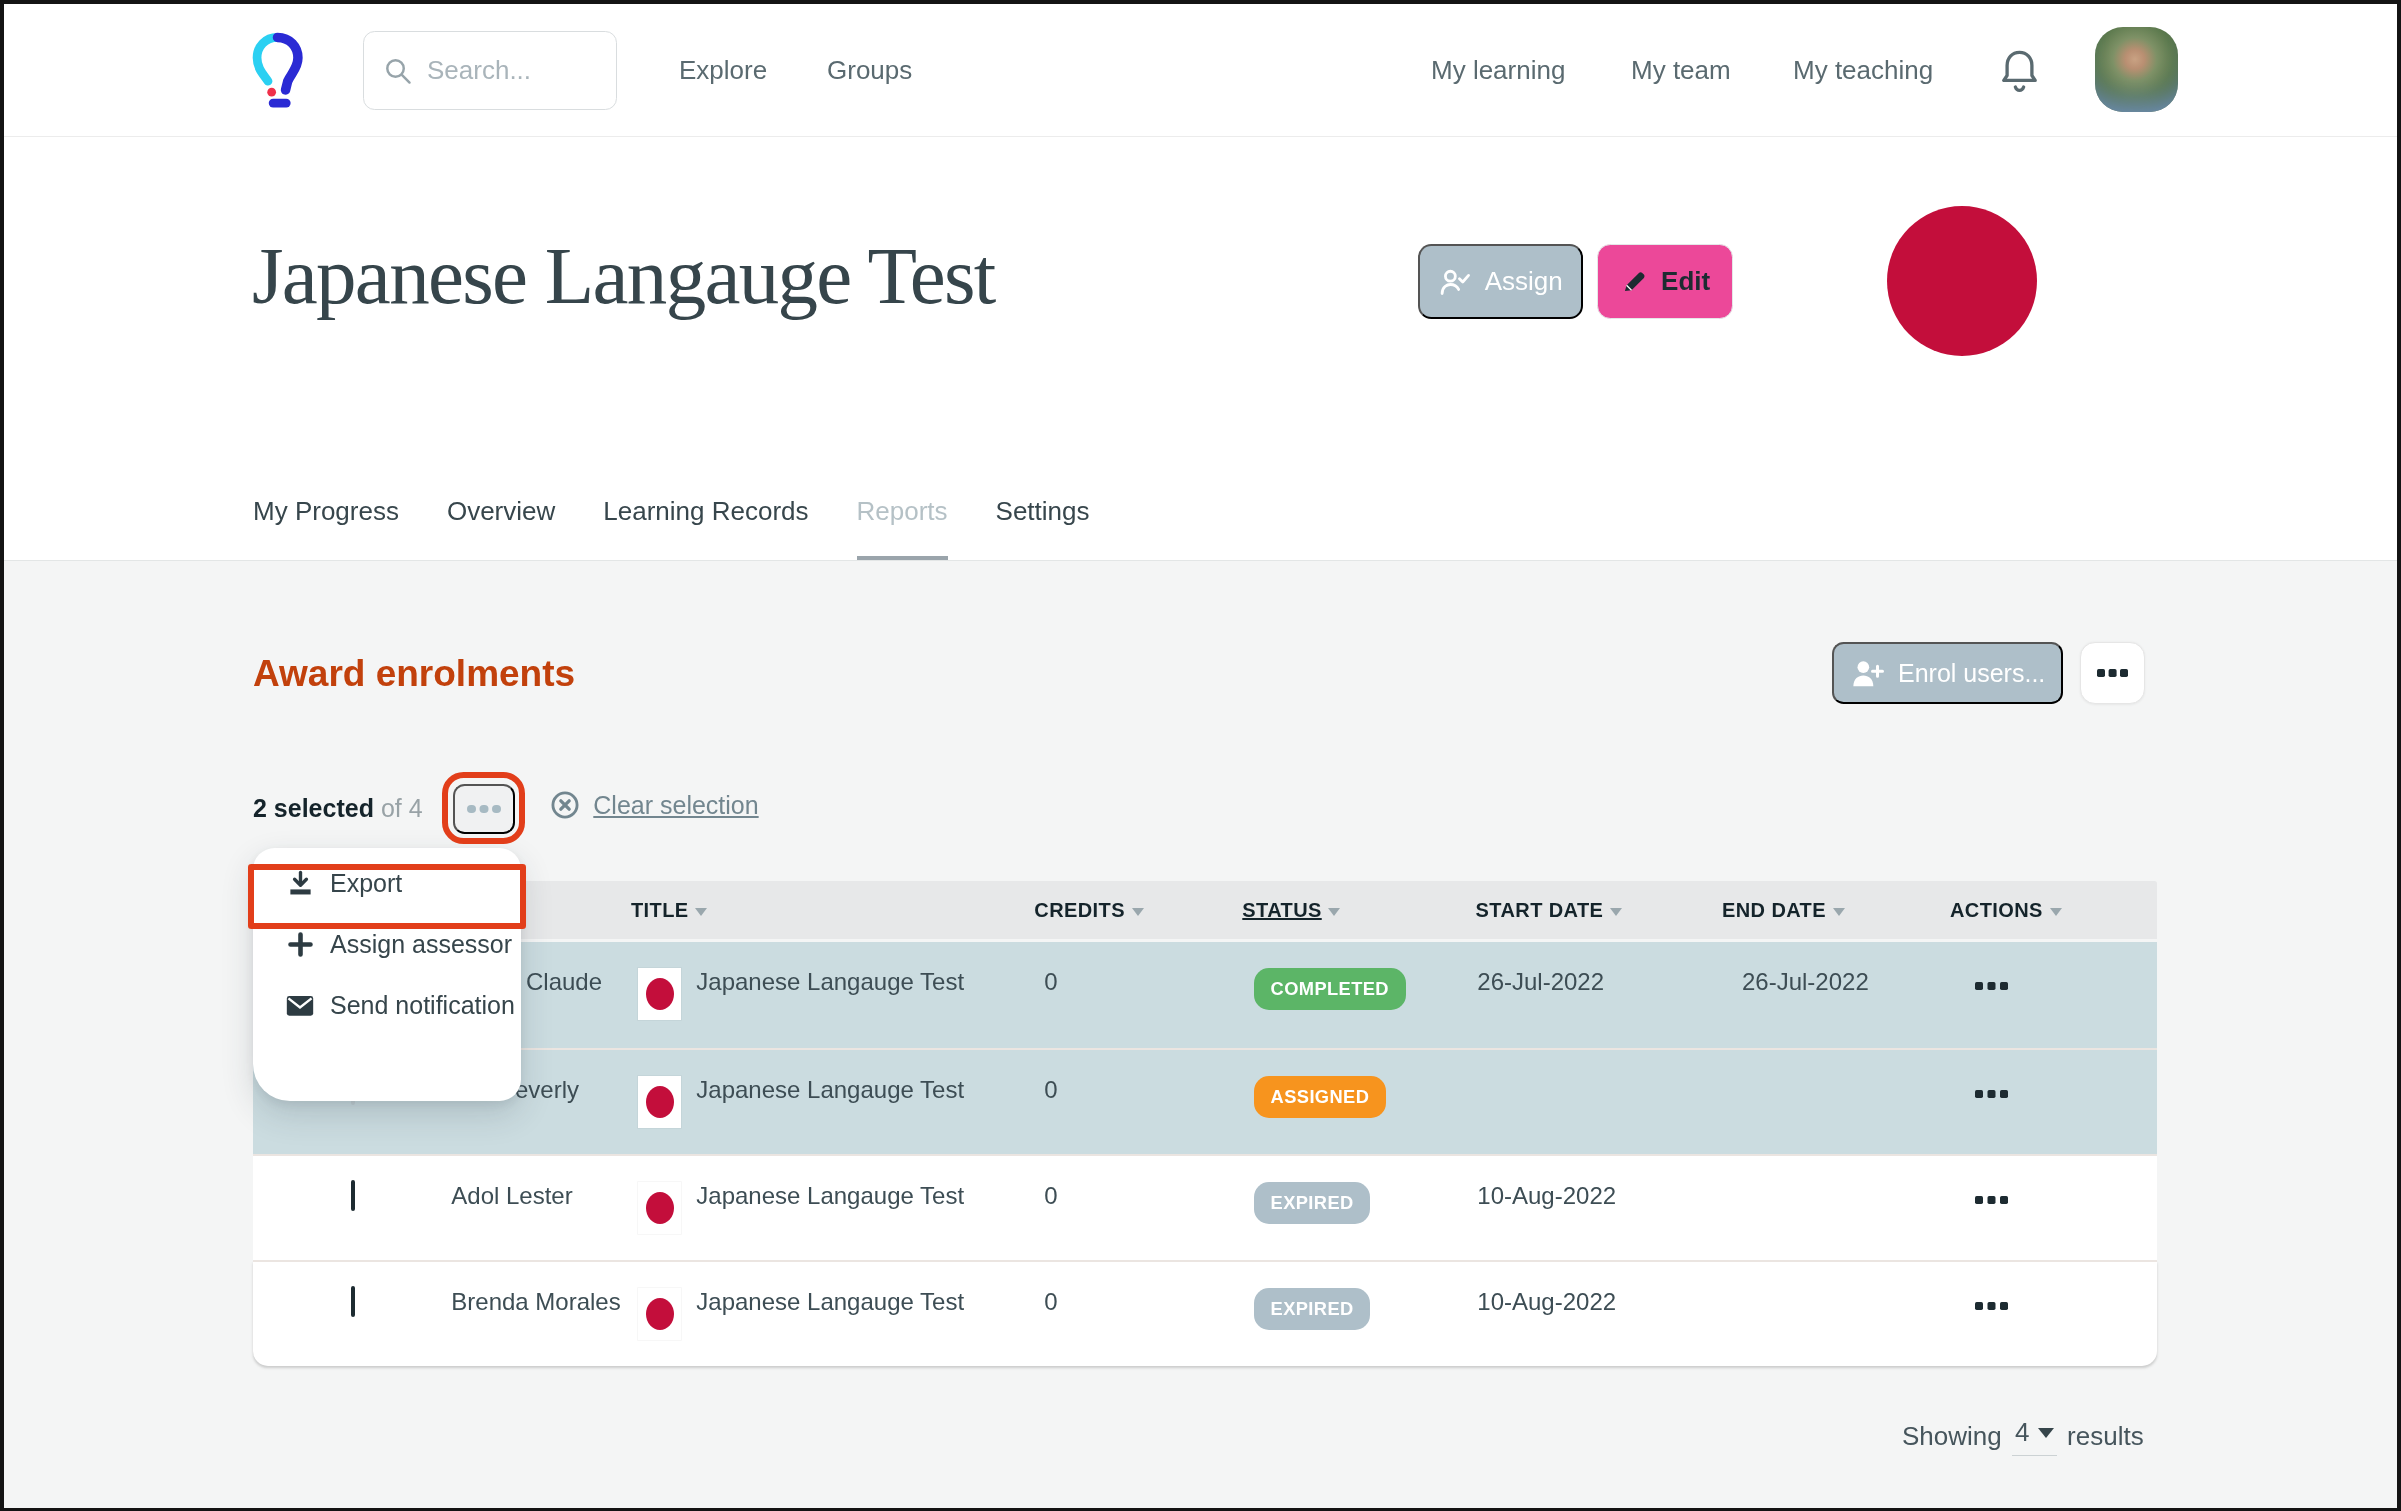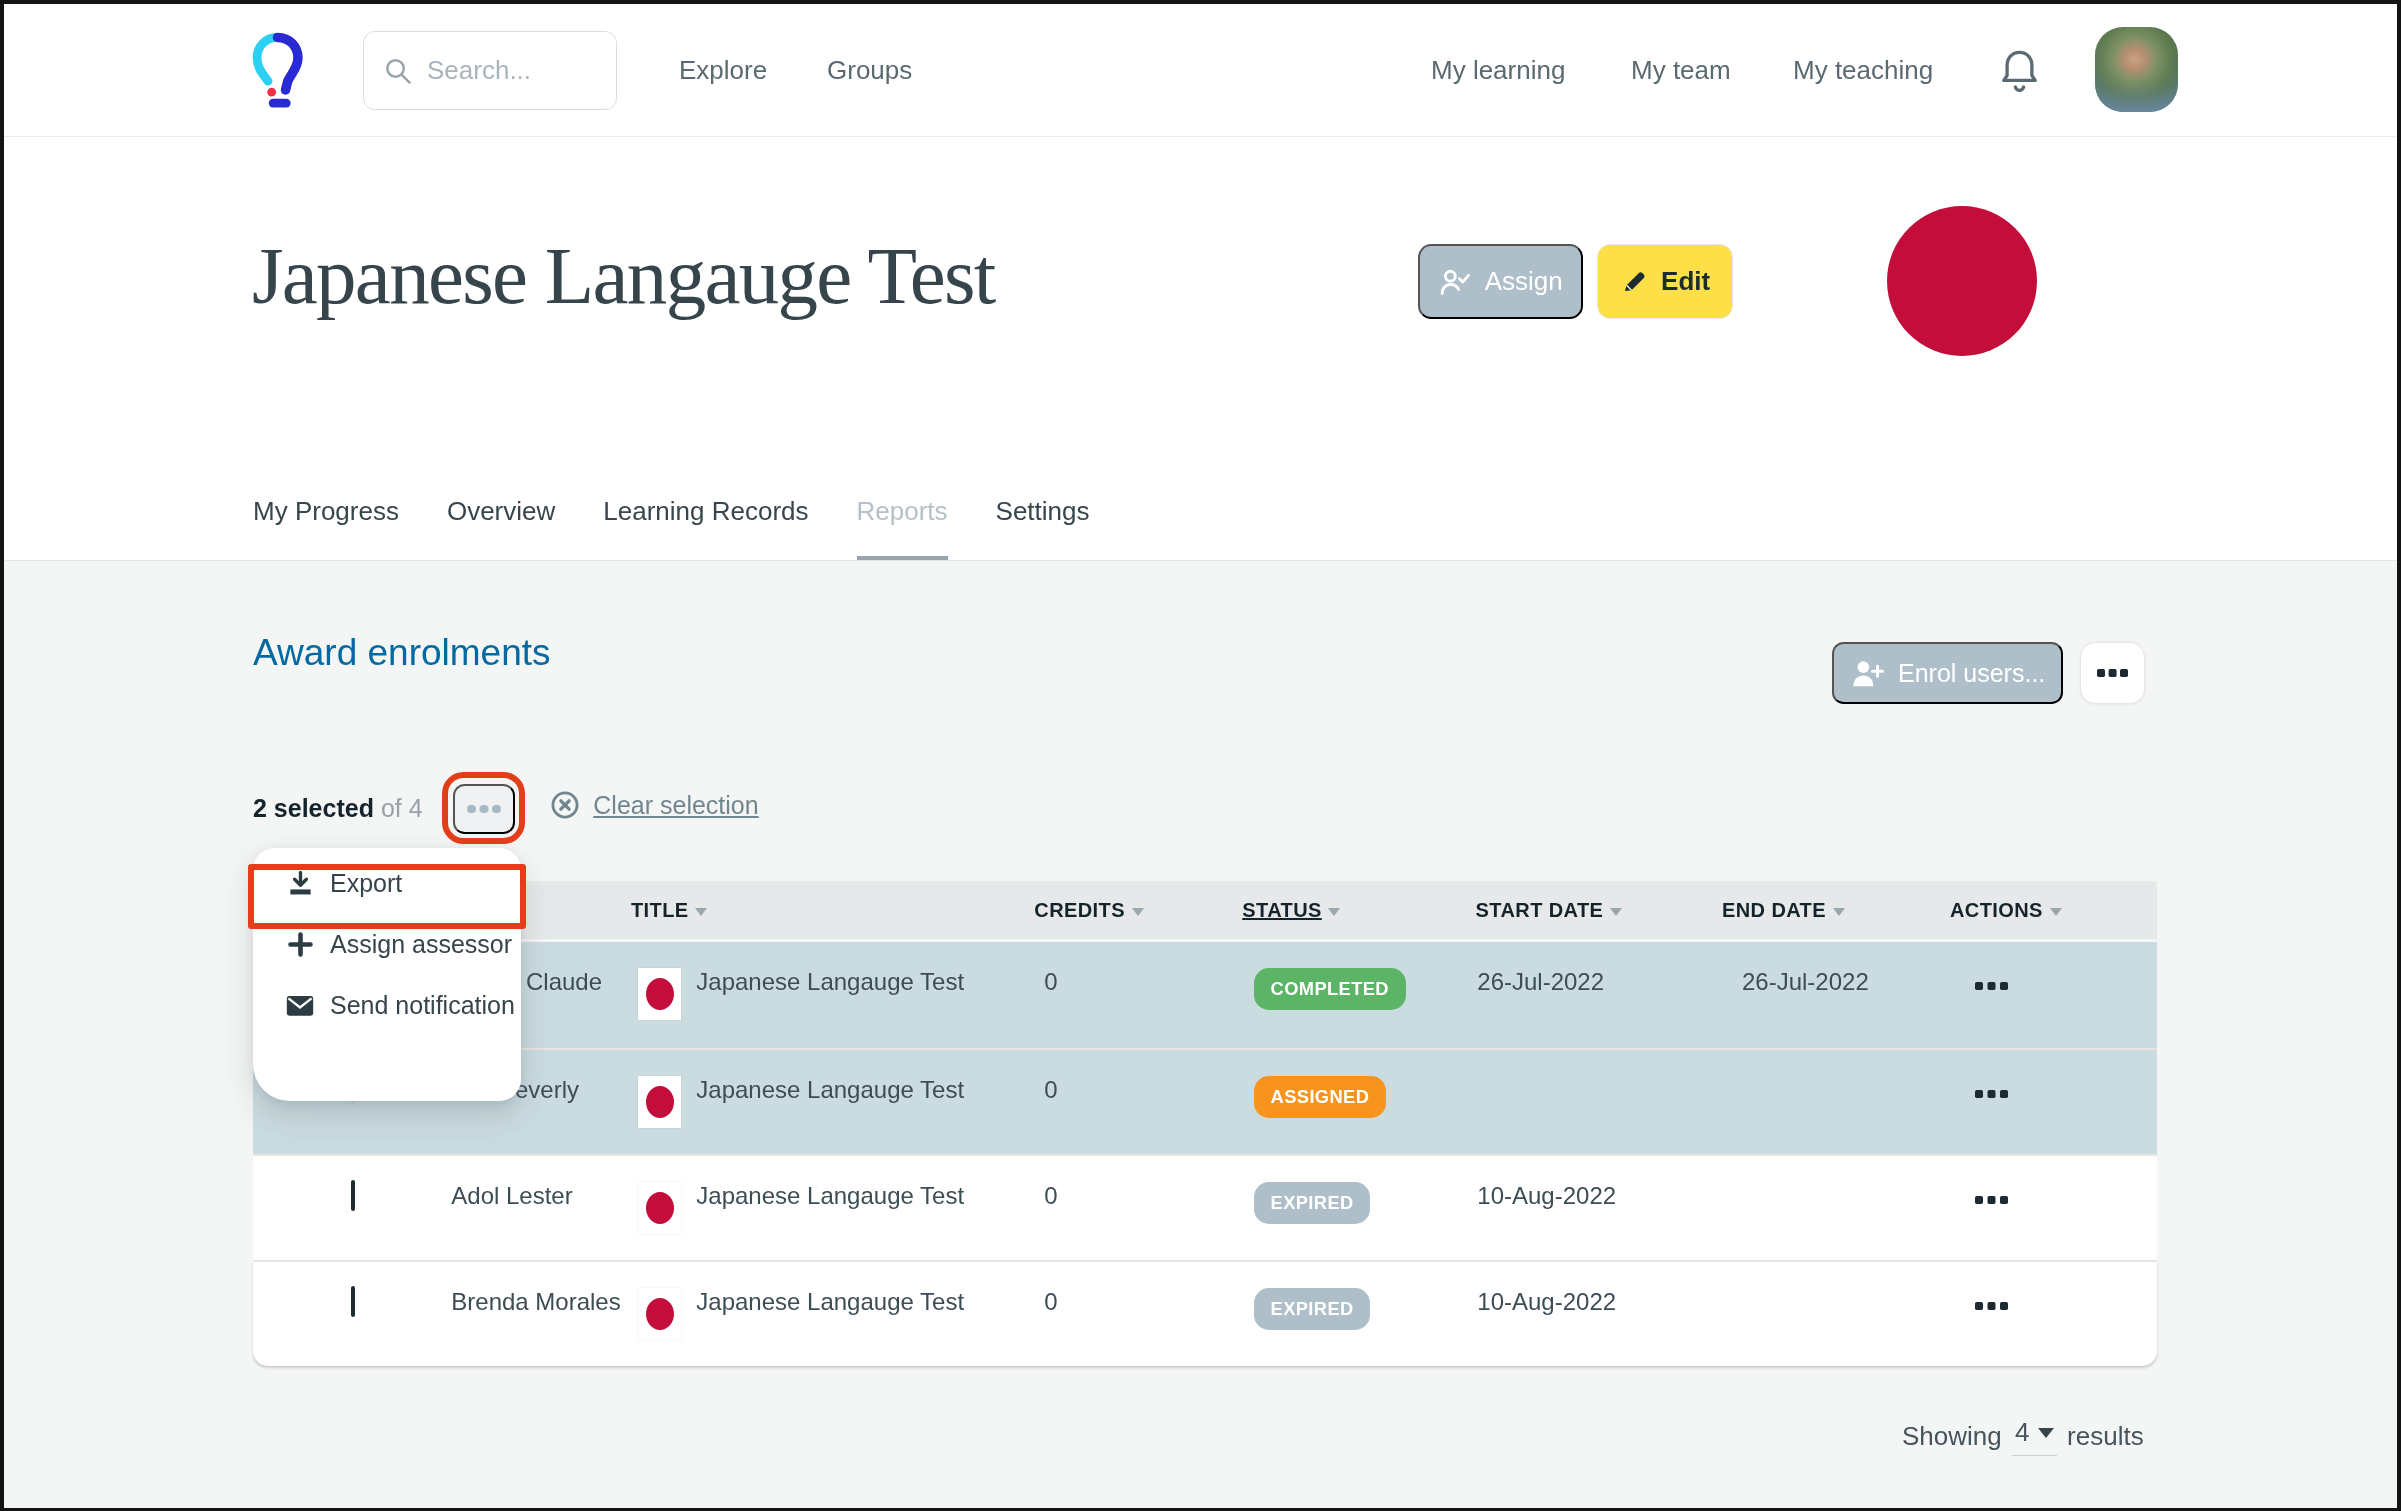--- a/index.html
+++ b/index.html
@@ -19,29 +19,29 @@
   .nl-explore{ left:675px; } .nl-groups{ left:823px; }
   .nl-mylearning{ left:1427px; } .nl-myteam{ left:1627px; } .nl-myteaching{ left:1789px; }
   .bell{ position:absolute; left:1994px; top:43px; width:43px; height:47px; }
   .nav-avatar{ position:absolute; left:2091px; top:23px; width:83px; height:85px; border-radius:28px;
     background:radial-gradient(circle at 48% 38%, #c9a283 0%, #b98f72 14%, #7e9166 32%, #5d7a4e 55%, #49663f 80%);
     box-shadow:inset 0 -25px 25px -15px #6f8fb5;}
   
   .hero-title{ position:absolute; left:248px; top:226px; font-family:"Liberation Serif", serif; font-weight:500; font-size:81px; letter-spacing:-1.7px; color:#36454b; z-index:10;}
   .btn{ display:flex; align-items:center; justify-content:center; gap:13.3px; border-radius:13.3px; cursor:pointer; }
   .btn-assign{ position:absolute; left:1414px; top:240px; width:165px; height:75px; background:#aebfc9; color:#fff; font-size:26px; z-index:10;}
-  .btn-edit{ position:absolute; left:1593px; top:240px; width:136px; height:75px; background:#fde047; border:1.7px solid #e4e7e8; color:#1d2b31; font-size:26px; font-weight:bold; z-index:10;}
+  .btn-edit{ position:absolute; left:1593px; top:240px; width:136px; height:75px; background:#ec4899; border:1.7px solid #e4e7e8; color:#1d2b31; font-size:26px; font-weight:bold; z-index:10;}
   .hero-flag{ position:absolute; left:1883px; top:202px; width:150px; height:150px; border-radius:50%; background:#c30e3b; z-index:10;}
   
   .tabs{ position:absolute; left:249px; top:462px; height:94px; display:flex; align-items:flex-end; gap:48px; z-index:10;}
   .tab{ font-size:26px; color:#37464c; padding-bottom:33px; cursor:pointer; }
   .tab.active{ color:#b5c1c6; border-bottom:4.2px solid #9aa4ab; padding-bottom:29px;}
   
   .content{ position:absolute; left:0; right:0; top:556px; bottom:0; background:#f4f5f5; border-top:0.8px solid #e3e6e6; }
-  .section-heading{ position:absolute; left:249px; top:71px; font-size:37px; font-weight:normal; color:#0369a1;}
+  .section-heading{ position:absolute; left:249px; top:92px; font-size:37px; font-weight:bold; color:#c2410c;}
   .btn-enrol{ position:absolute; left:1828px; top:81px; width:231px; height:62px; background:#aebfc9; color:#fff; font-size:25px; border-radius:11.6px;}
   .btn-more-top{ position:absolute; left:2076px; top:81px; width:65px; height:62px; background:#fff; border:0.8px solid #e6e6e6; border-radius:15px; box-shadow:0 0.8px 2.5px rgba(0,0,0,.06); display:flex; align-items:center; justify-content:center;}
   .sel-row{ position:absolute; left:249px; top:231px; height:33px; display:flex; align-items:center; font-size:25px;}
   .sel-count b{ color:#15242b; } .sel-count span{ color:#98a2a6; }
   .btn-more-sel{ position:absolute; left:449px; top:223px; width:62px; height:50px; background:#f0f1f2; border-radius:11.6px; display:flex; align-items:center; justify-content:center;}
   .clear-sel{ position:absolute; left:546px; top:229px; display:flex; align-items:center; gap:13.3px; color:#72868f; font-size:25px; cursor:pointer;text-decoration:underline;}
   
   .dots{ display:inline-block; width:8.3px; height:8.3px; background:#1d2b31; border-radius:1.7px; box-shadow:12.5px 0 0 #1d2b31, 25px 0 0 #1d2b31; margin-right:25px;}
   .dots.gray{ background:#a7bac3; border-radius:50%; box-shadow:12.5px 0 0 #a7bac3, 25px 0 0 #a7bac3;}
   .dots.small{ width:7.5px; height:7.5px; box-shadow:11.6px 0 0 #1d2b31, 23px 0 0 #1d2b31; margin-right:23px;}

